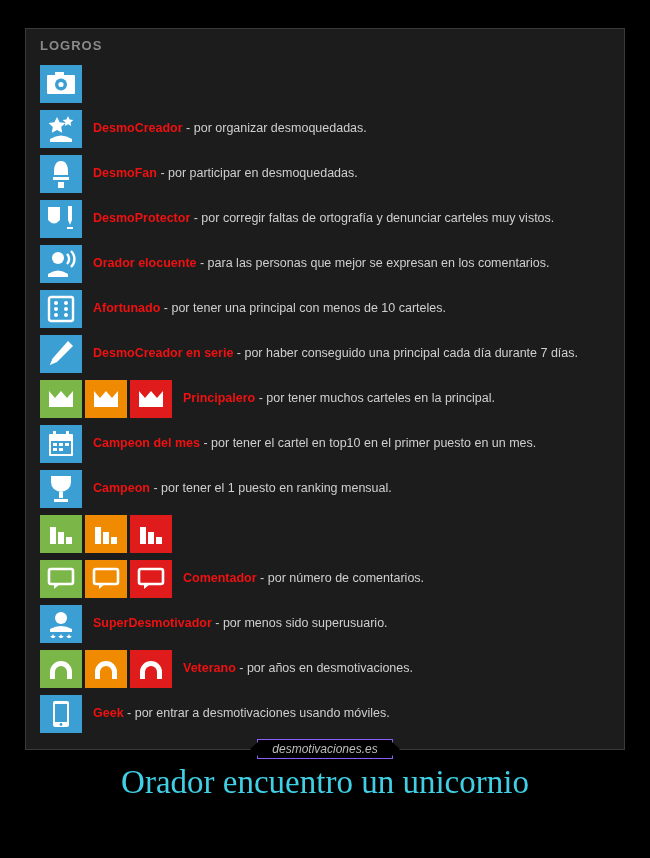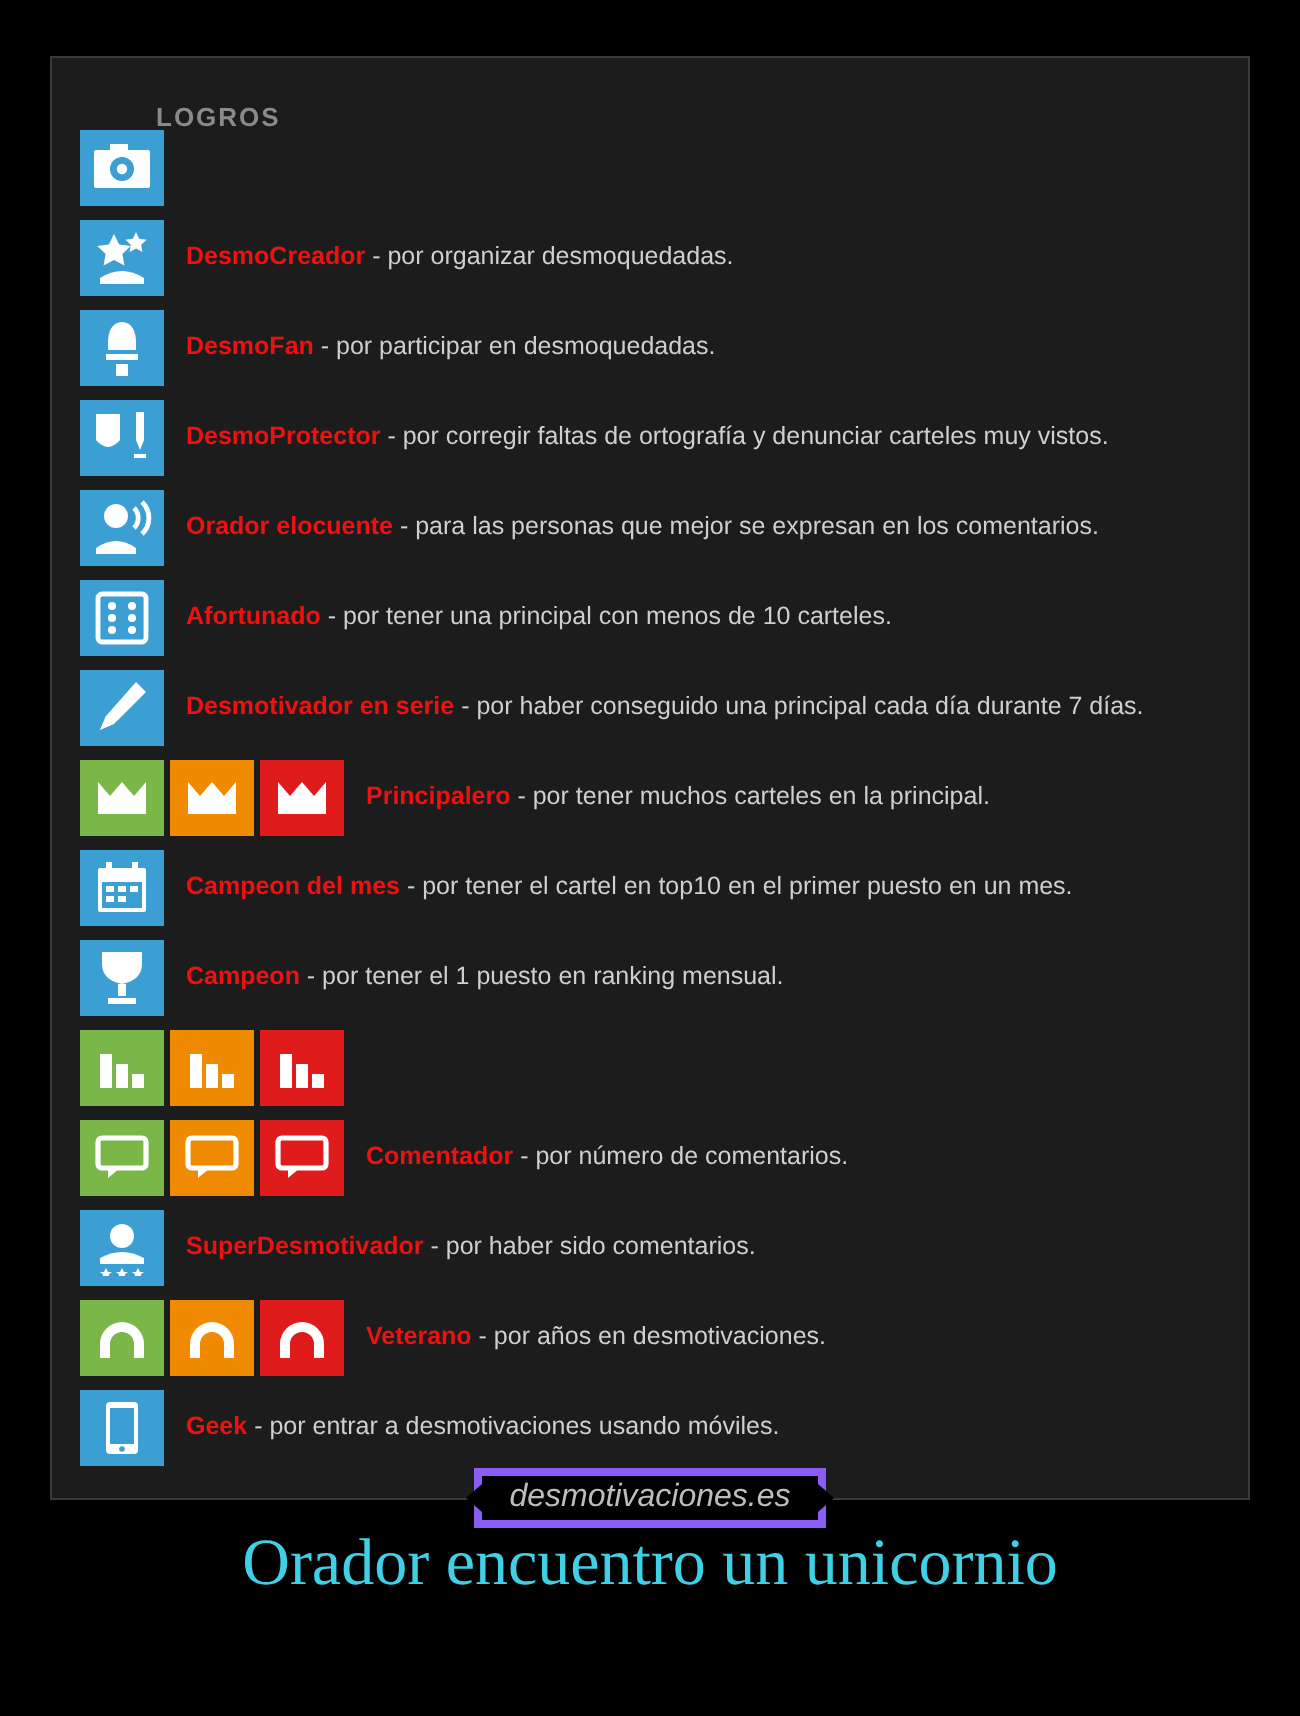--- a/index.html
+++ b/index.html
@@ -11,24 +11,23 @@
   .page{position:relative;width:650px;height:858px;background:#000;}
 
   .panel{
     position:absolute;left:25px;top:28px;width:600px;height:722px;
     background:#1c1c1c;
     border:1px solid #3a3a3a;
     box-sizing:border-box;
     overflow:hidden;
   }
   .panel-title{
-    position:absolute;left:14px;top:22px;
+    position:absolute;left:14px;top:9px;
     font-size:13px;font-weight:bold;letter-spacing:1px;
     color:#8a8a8a;
-    margin-left:38px;
   }
 
   .list{
     position:absolute;left:14px;top:32px;right:10px;
   }
   .row{
     display:flex;align-items:center;
     height:45px;
   }
   .icons{
@@ -52,23 +51,23 @@
   .txt .dash{color:#cfcfcf;}
 
   .brand{
     position:absolute;left:0;right:0;top:738px;height:22px;
     display:flex;align-items:center;justify-content:center;
   }
   .brand-inner{
     position:relative;
     background:#000;
     color:#bdbdbd;
-    font-size:16px;font-style:italic;
+    font-size:12px;font-style:italic;
     padding:2px 14px;
-    border:4px solid #8b5cf6;
+    border:1px solid #8b5cf6;
   }
   .brand-inner:before,.brand-inner:after{
     content:"";position:absolute;top:50%;width:0;height:0;
     border-top:7px solid transparent;border-bottom:7px solid transparent;
     margin-top:-7px;
   }
   .brand-inner:before{left:-8px;border-right:8px solid #000;}
   .brand-inner:after{right:-8px;border-left:8px solid #000;}
 
   .caption{
@@ -166,21 +165,21 @@
         </div>
         <div class="row">
           <div class="icons">
             <div class="badge" style="background: rgb(59, 159, 212);">
               <svg width="26" height="28" viewBox="0 0 26 28">
                 <path d="M20 1 L25 6 L9 22 L2 25 L5 18 Z" fill="white"></path>
                 <path d="M2 25 L5 18 L8 21 Z" fill="white"></path>
               </svg>
             </div>
           </div>
-          <div class="txt"><span class="name">Desmotivador en serie</span><span class="dash"> - por haber conseguido una principal cada día durante 7 días.</span></div>
+          <div class="txt"><span class="name">DesmoCreador en serie</span><span class="dash"> - por haber conseguido una principal cada día durante 7 días.</span></div>
         </div>
         <div class="row">
           <div class="icons">
             <div class="badge" style="background: rgb(122, 182, 72);">
               <svg width="28" height="22" viewBox="0 0 28 22">
                 <path d="M2 3 L2 19 L26 19 L26 3 L20 10 L14 3 L8 10 Z" fill="white"></path>
               </svg>
             </div>
             <div class="badge" style="background: rgb(240, 138, 0);">
               <svg width="28" height="22" viewBox="0 0 28 22">
@@ -278,21 +277,21 @@
             <div class="badge" style="background: rgb(59, 159, 212);">
               <svg width="28" height="28" viewBox="0 0 28 28">
                 <circle cx="14" cy="8" r="6" fill="white"></circle>
                 <path d="M3 22 L25 22 L25 19 Q14 13 3 19 Z" fill="white"></path>
                 <path d="M6 24 l1 2 l2 0 l-1.6 1.3 l0.6 2 l-2-1.2 l-2 1.2 l0.6-2 L3 26 l2 0 Z" fill="white"></path>
                 <path d="M14 24 l1 2 l2 0 l-1.6 1.3 l0.6 2 l-2-1.2 l-2 1.2 l0.6-2 L11 26 l2 0 Z" fill="white"></path>
                 <path d="M22 24 l1 2 l2 0 l-1.6 1.3 l0.6 2 l-2-1.2 l-2 1.2 l0.6-2 L19 26 l2 0 Z" fill="white"></path>
               </svg>
             </div>
           </div>
-          <div class="txt"><span class="name">SuperDesmotivador</span><span class="dash"> - por haber sido comentarios.</span></div>
+          <div class="txt"><span class="name">SuperDesmotivador</span><span class="dash"> - por menos sido superusuario.</span></div>
         </div>
         <div class="row">
           <div class="icons">
             <div class="badge" style="background: rgb(122, 182, 72);">
               <svg width="28" height="22" viewBox="0 0 28 22">
                 <path d="M3 21 L3 14 A11 11 0 0 1 25 14 L25 21 L20 21 L20 14 A6 6 0 0 0 8 14 L8 21 Z" fill="white"></path>
               </svg>
             </div>
             <div class="badge" style="background: rgb(240, 138, 0);">
               <svg width="28" height="22" viewBox="0 0 28 22">

